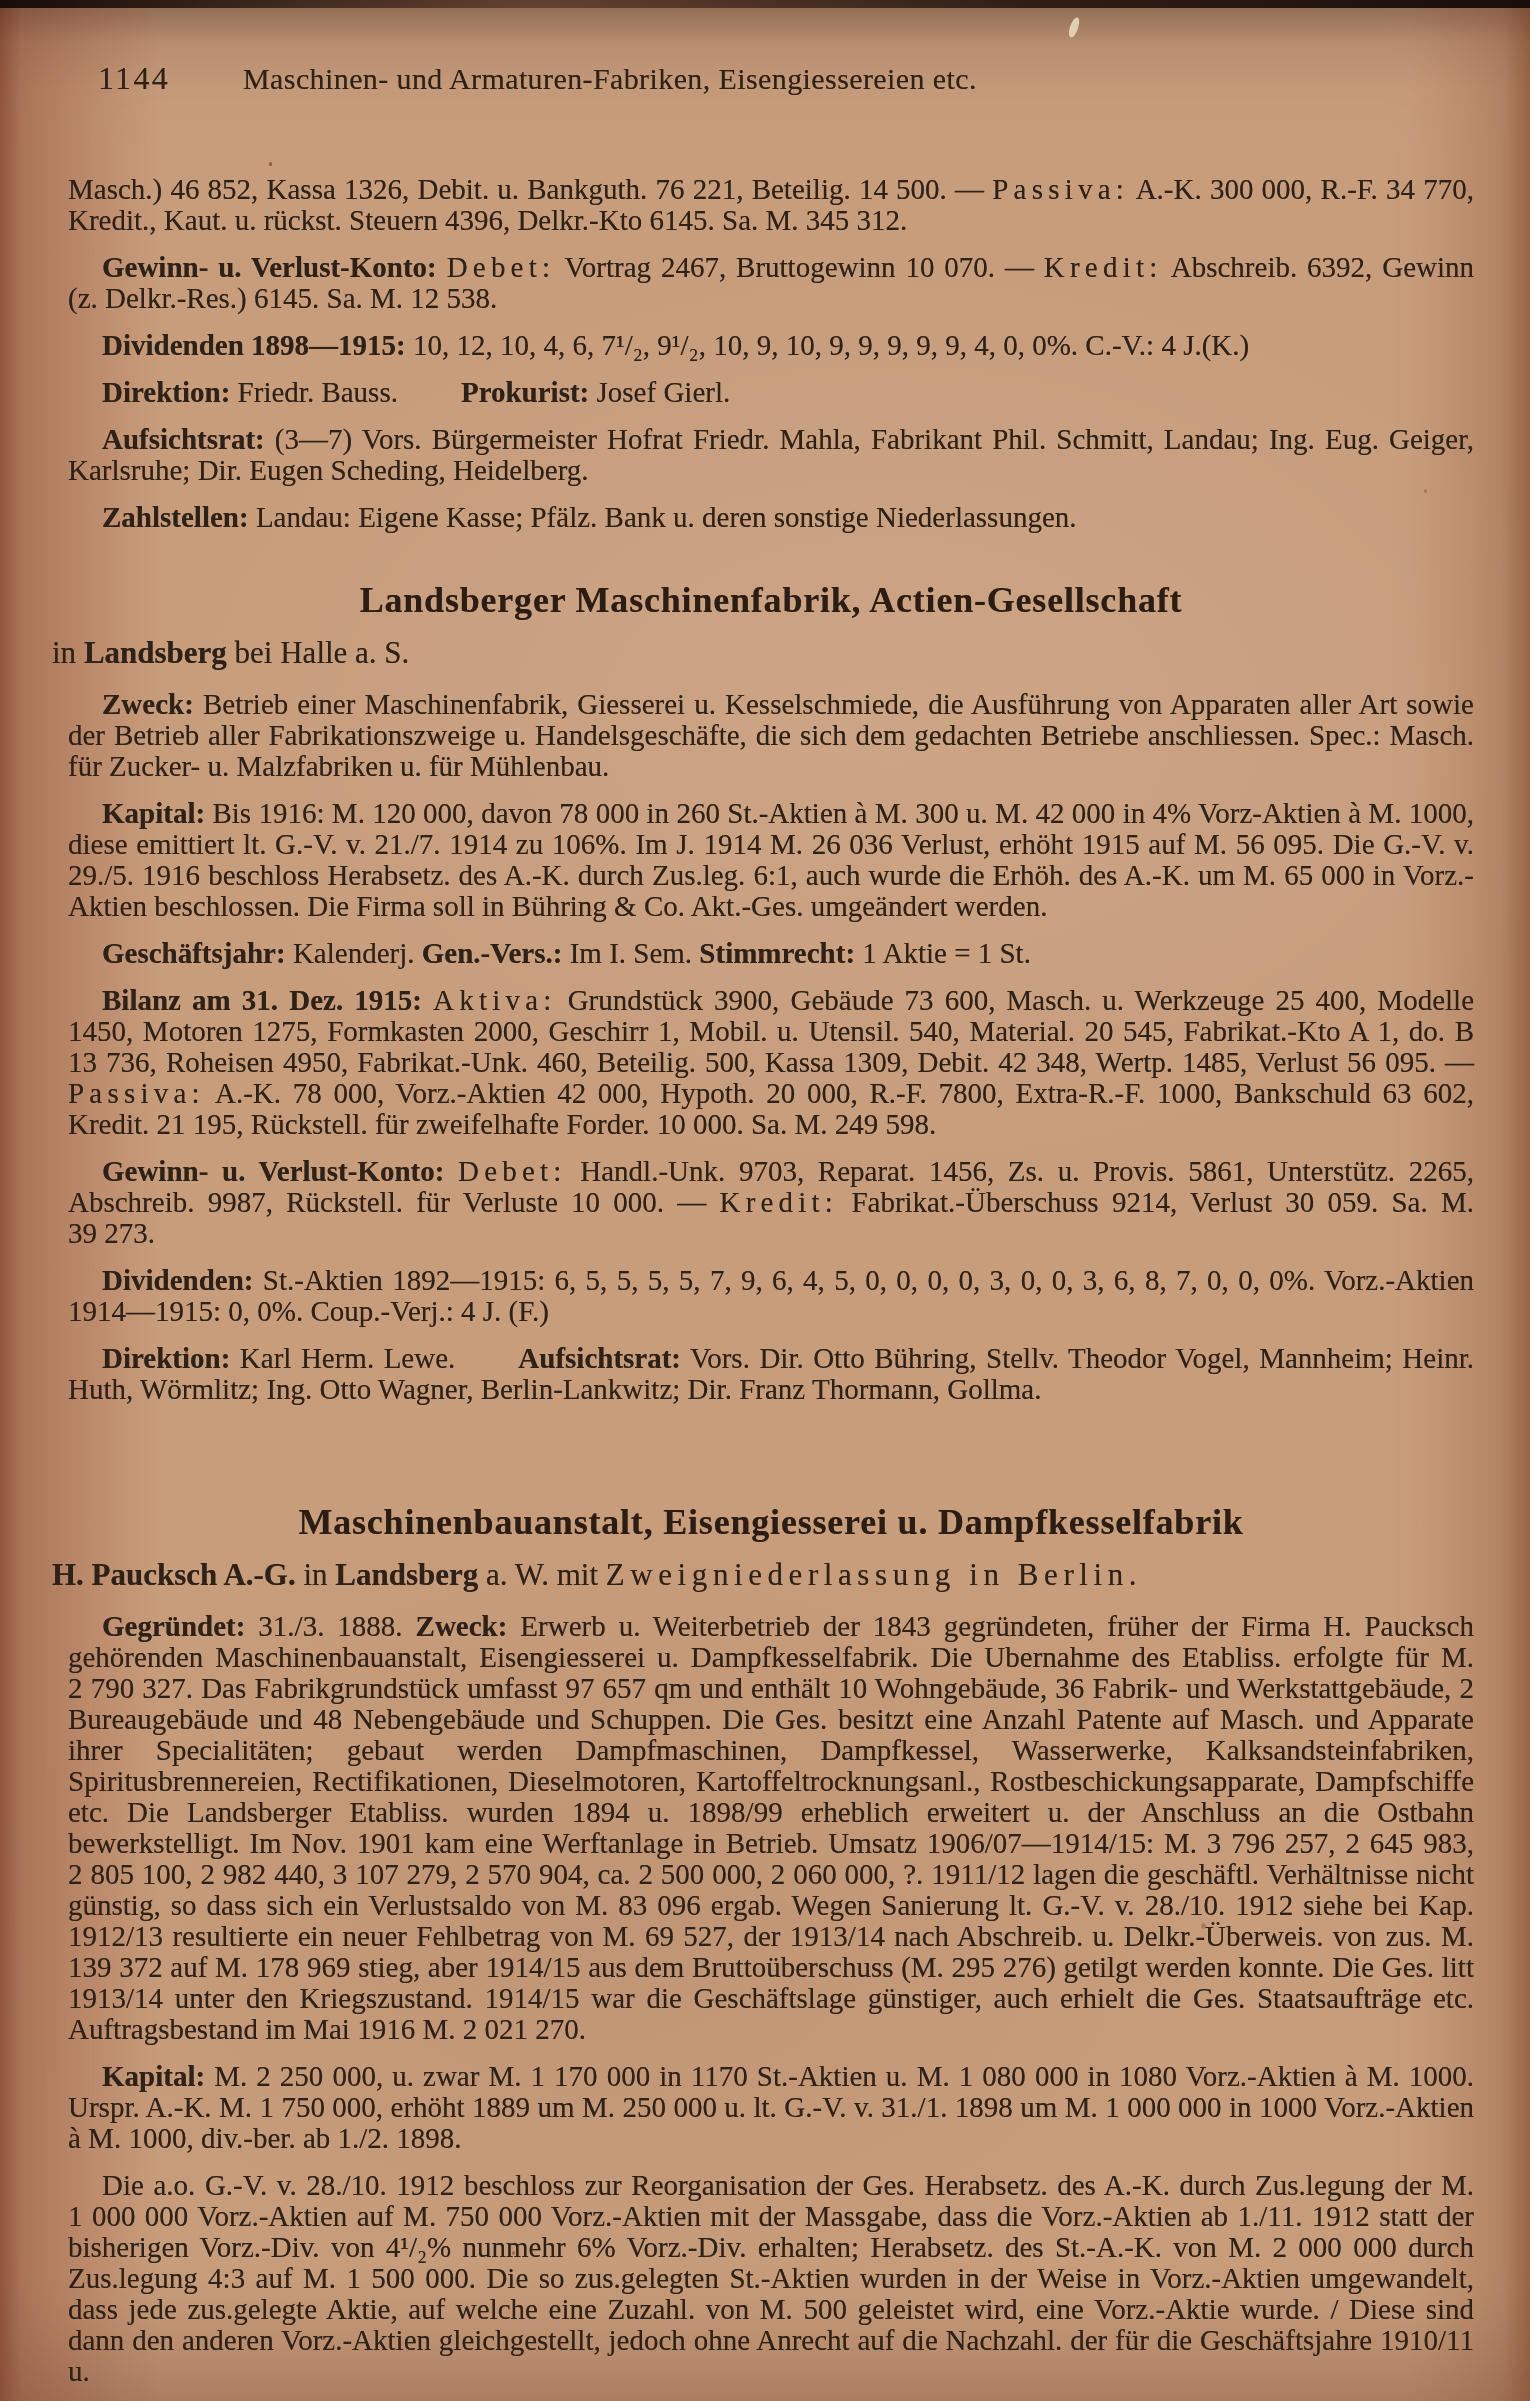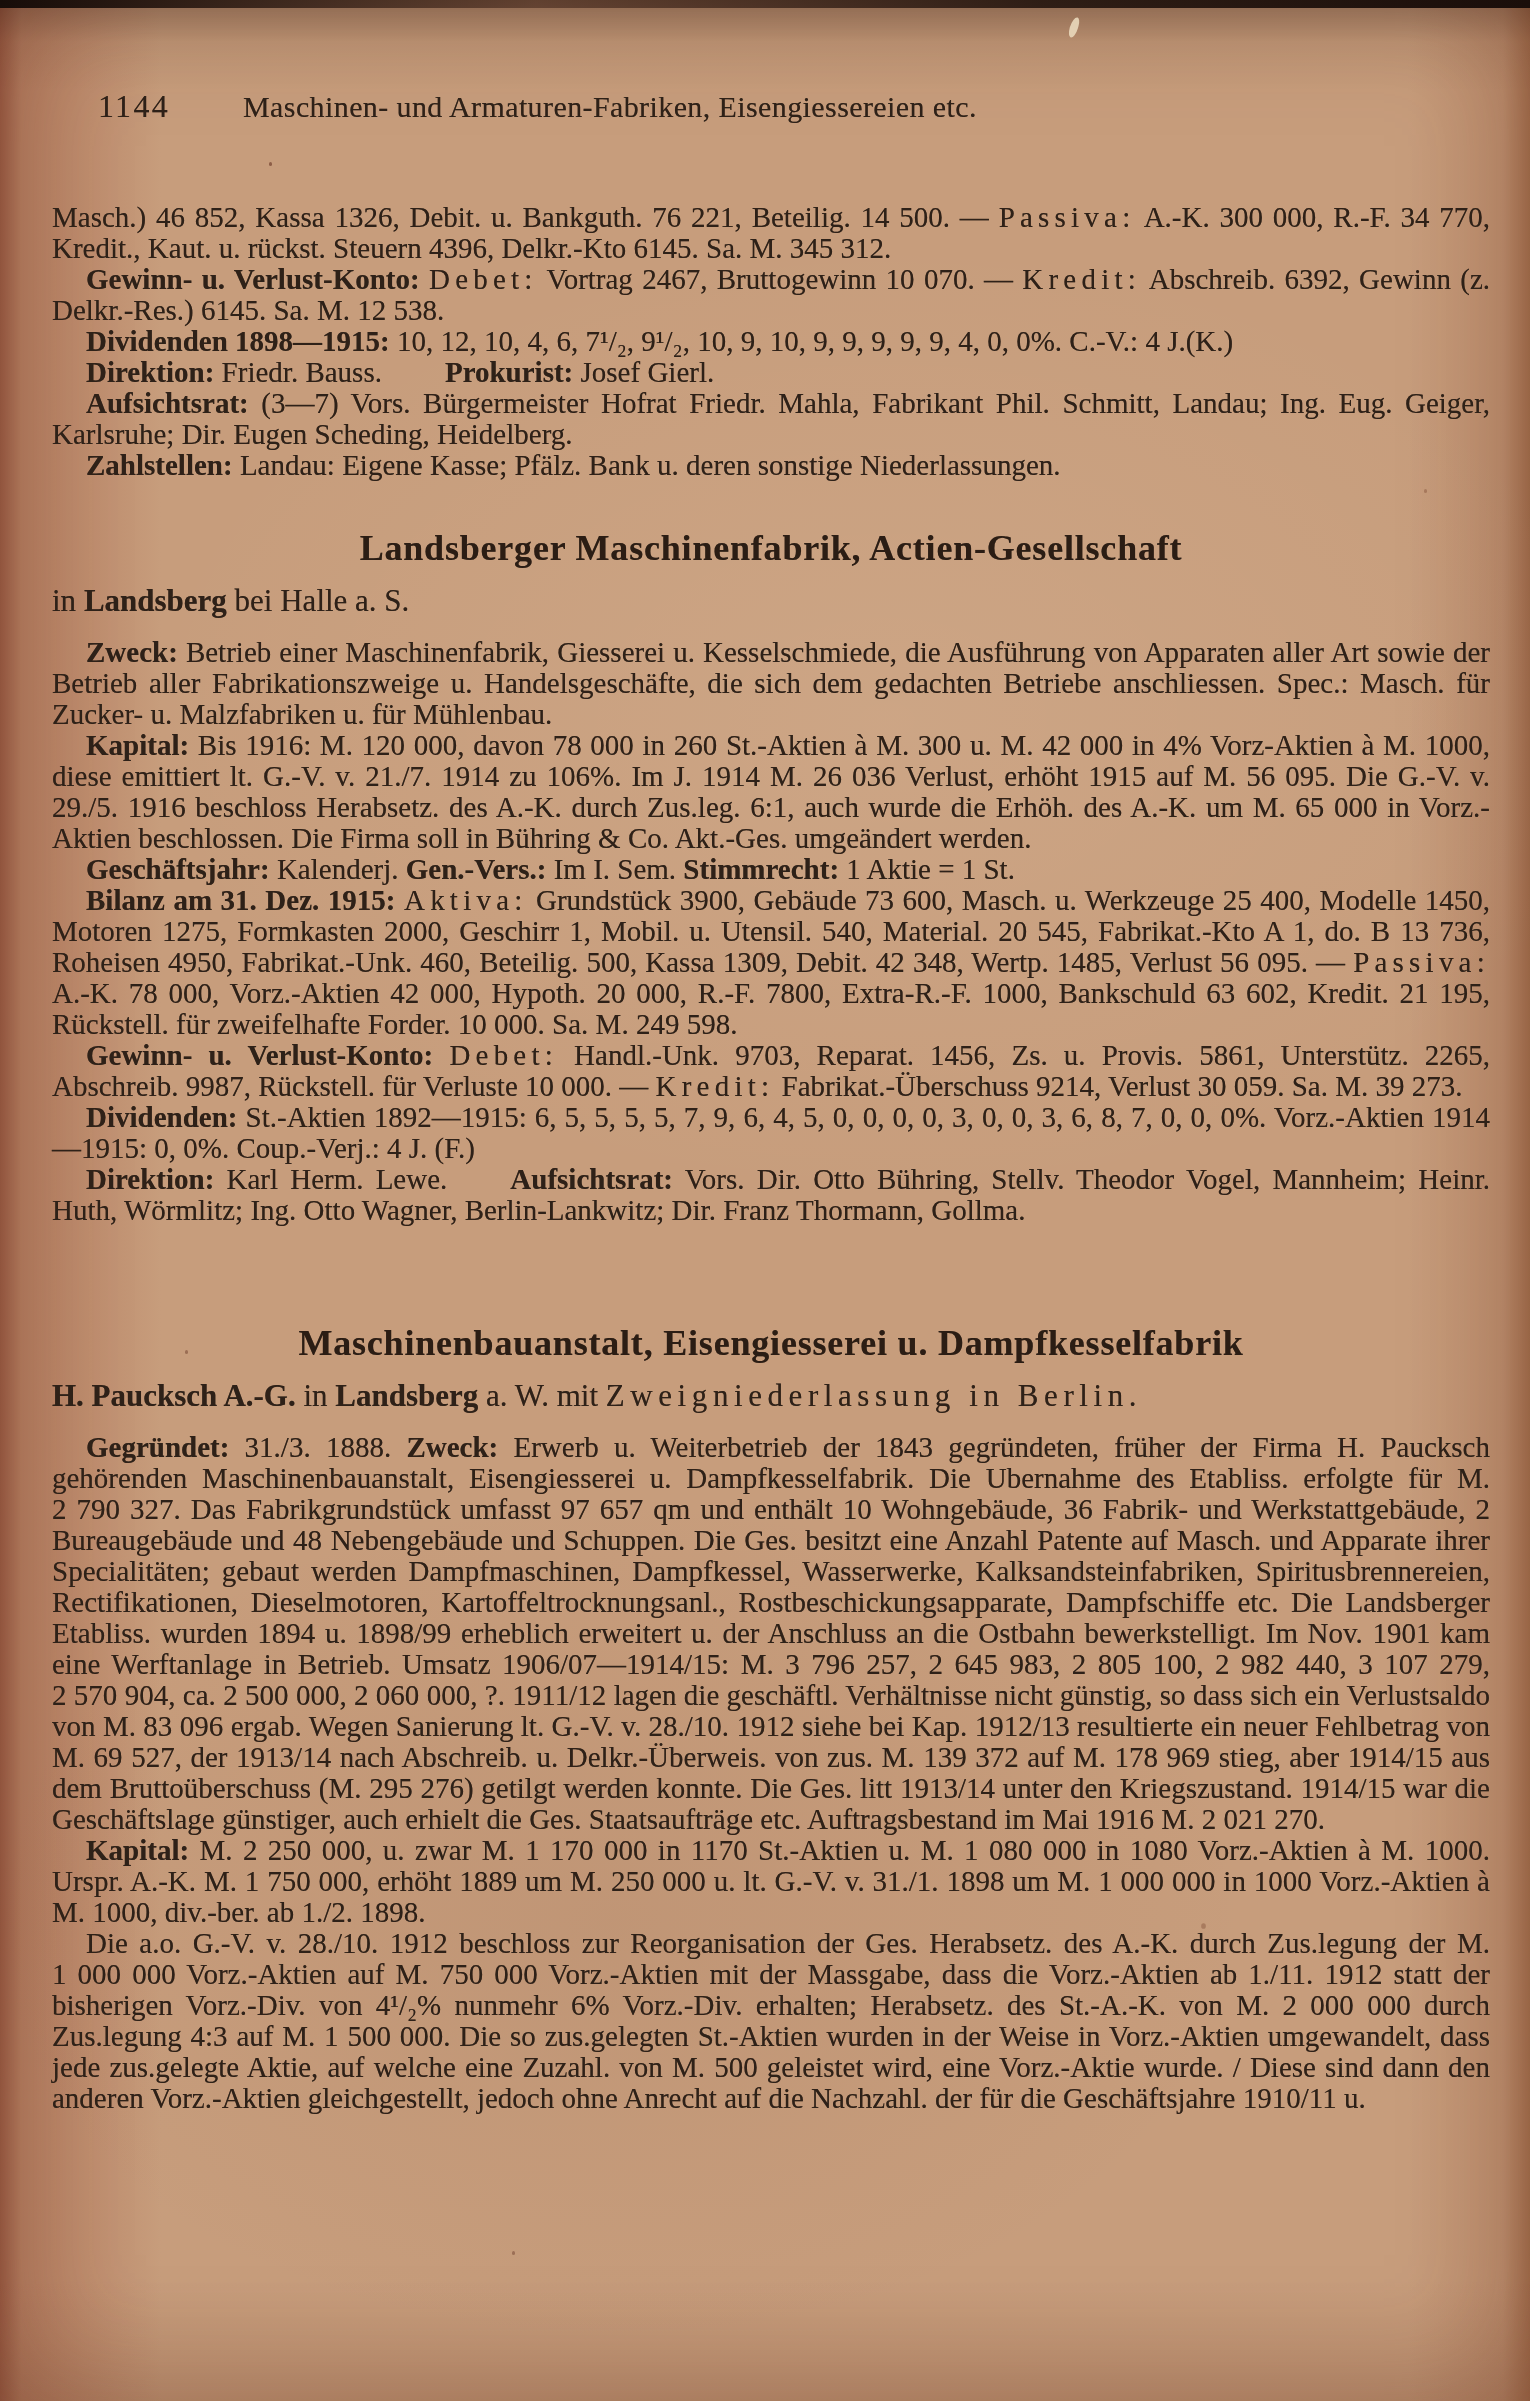--- a/index.html
+++ b/index.html
@@ -39,28 +39,28 @@
     box-shadow:
       491px 791px 0 0.8px rgba(110,50,30,0.35),
       -84px 1188px 0 0 rgba(90,40,25,0.4),
       933px 1762px 0 0.8px rgba(100,45,28,0.3),
       243px 2089px 0 0 rgba(90,40,25,0.38),
       1155px 327px 0 0 rgba(100,45,28,0.3);
   }
 
   .page-header { display: flex; align-items: baseline; line-height: 37px; }
   .page-number { margin-left: 46px; font-size: 32px; letter-spacing: 2.3px; }
-  .running-header { margin-left: 73px; font-size: 30px; letter-spacing: 0.4px; margin-top: 28px; }
+  .running-header { margin-left: 73px; font-size: 30px; letter-spacing: 0.4px; }
 
   .page-body { font-size: 29px; line-height: 31px; }
 
   .entry { text-align: justify; }
   .entry-continuation { margin-top: 77px; }
 
-  .para { margin: 0; text-indent: 34px; }
+  .para { margin: 16px; text-indent: 34px; }
   .para.noindent { text-indent: 0; }
 
   .b  { font-weight: bold; }
   .sp { letter-spacing: 0.18em; }
   .wide-gap { display: inline-block; width: 63px; }
 
   .company { margin-top: 40px; }
   .company-paucksch { margin-top: 90px; }
 
   .entry-title {

